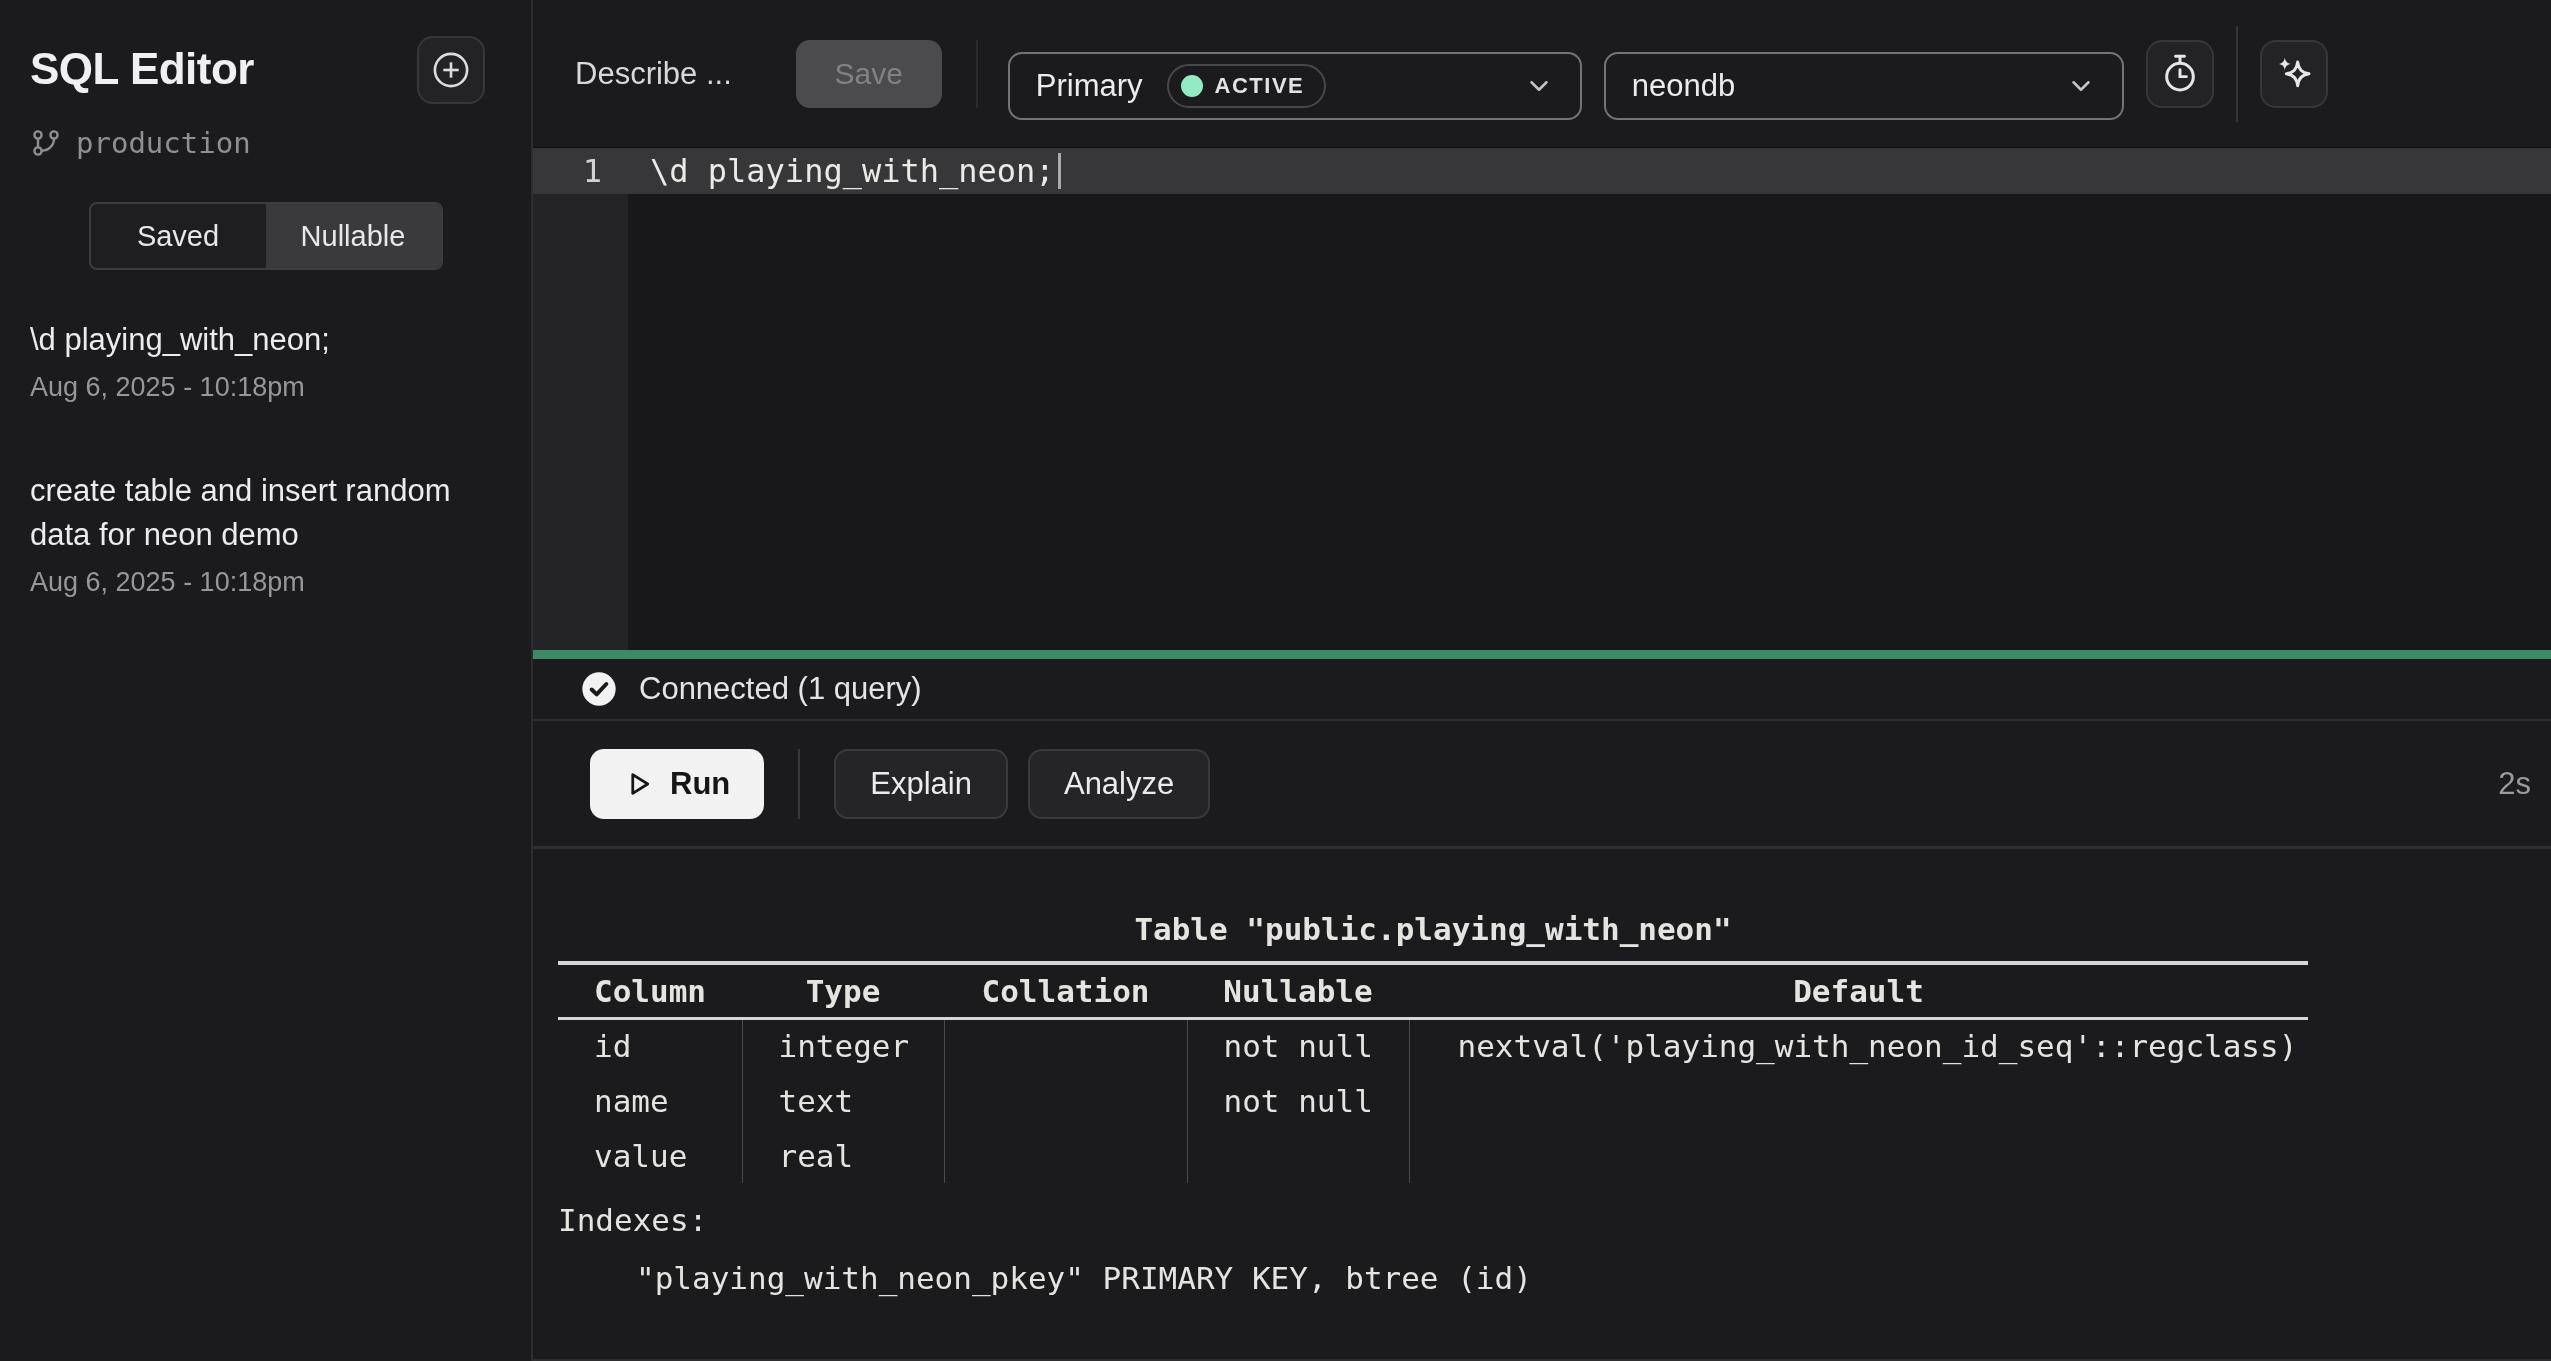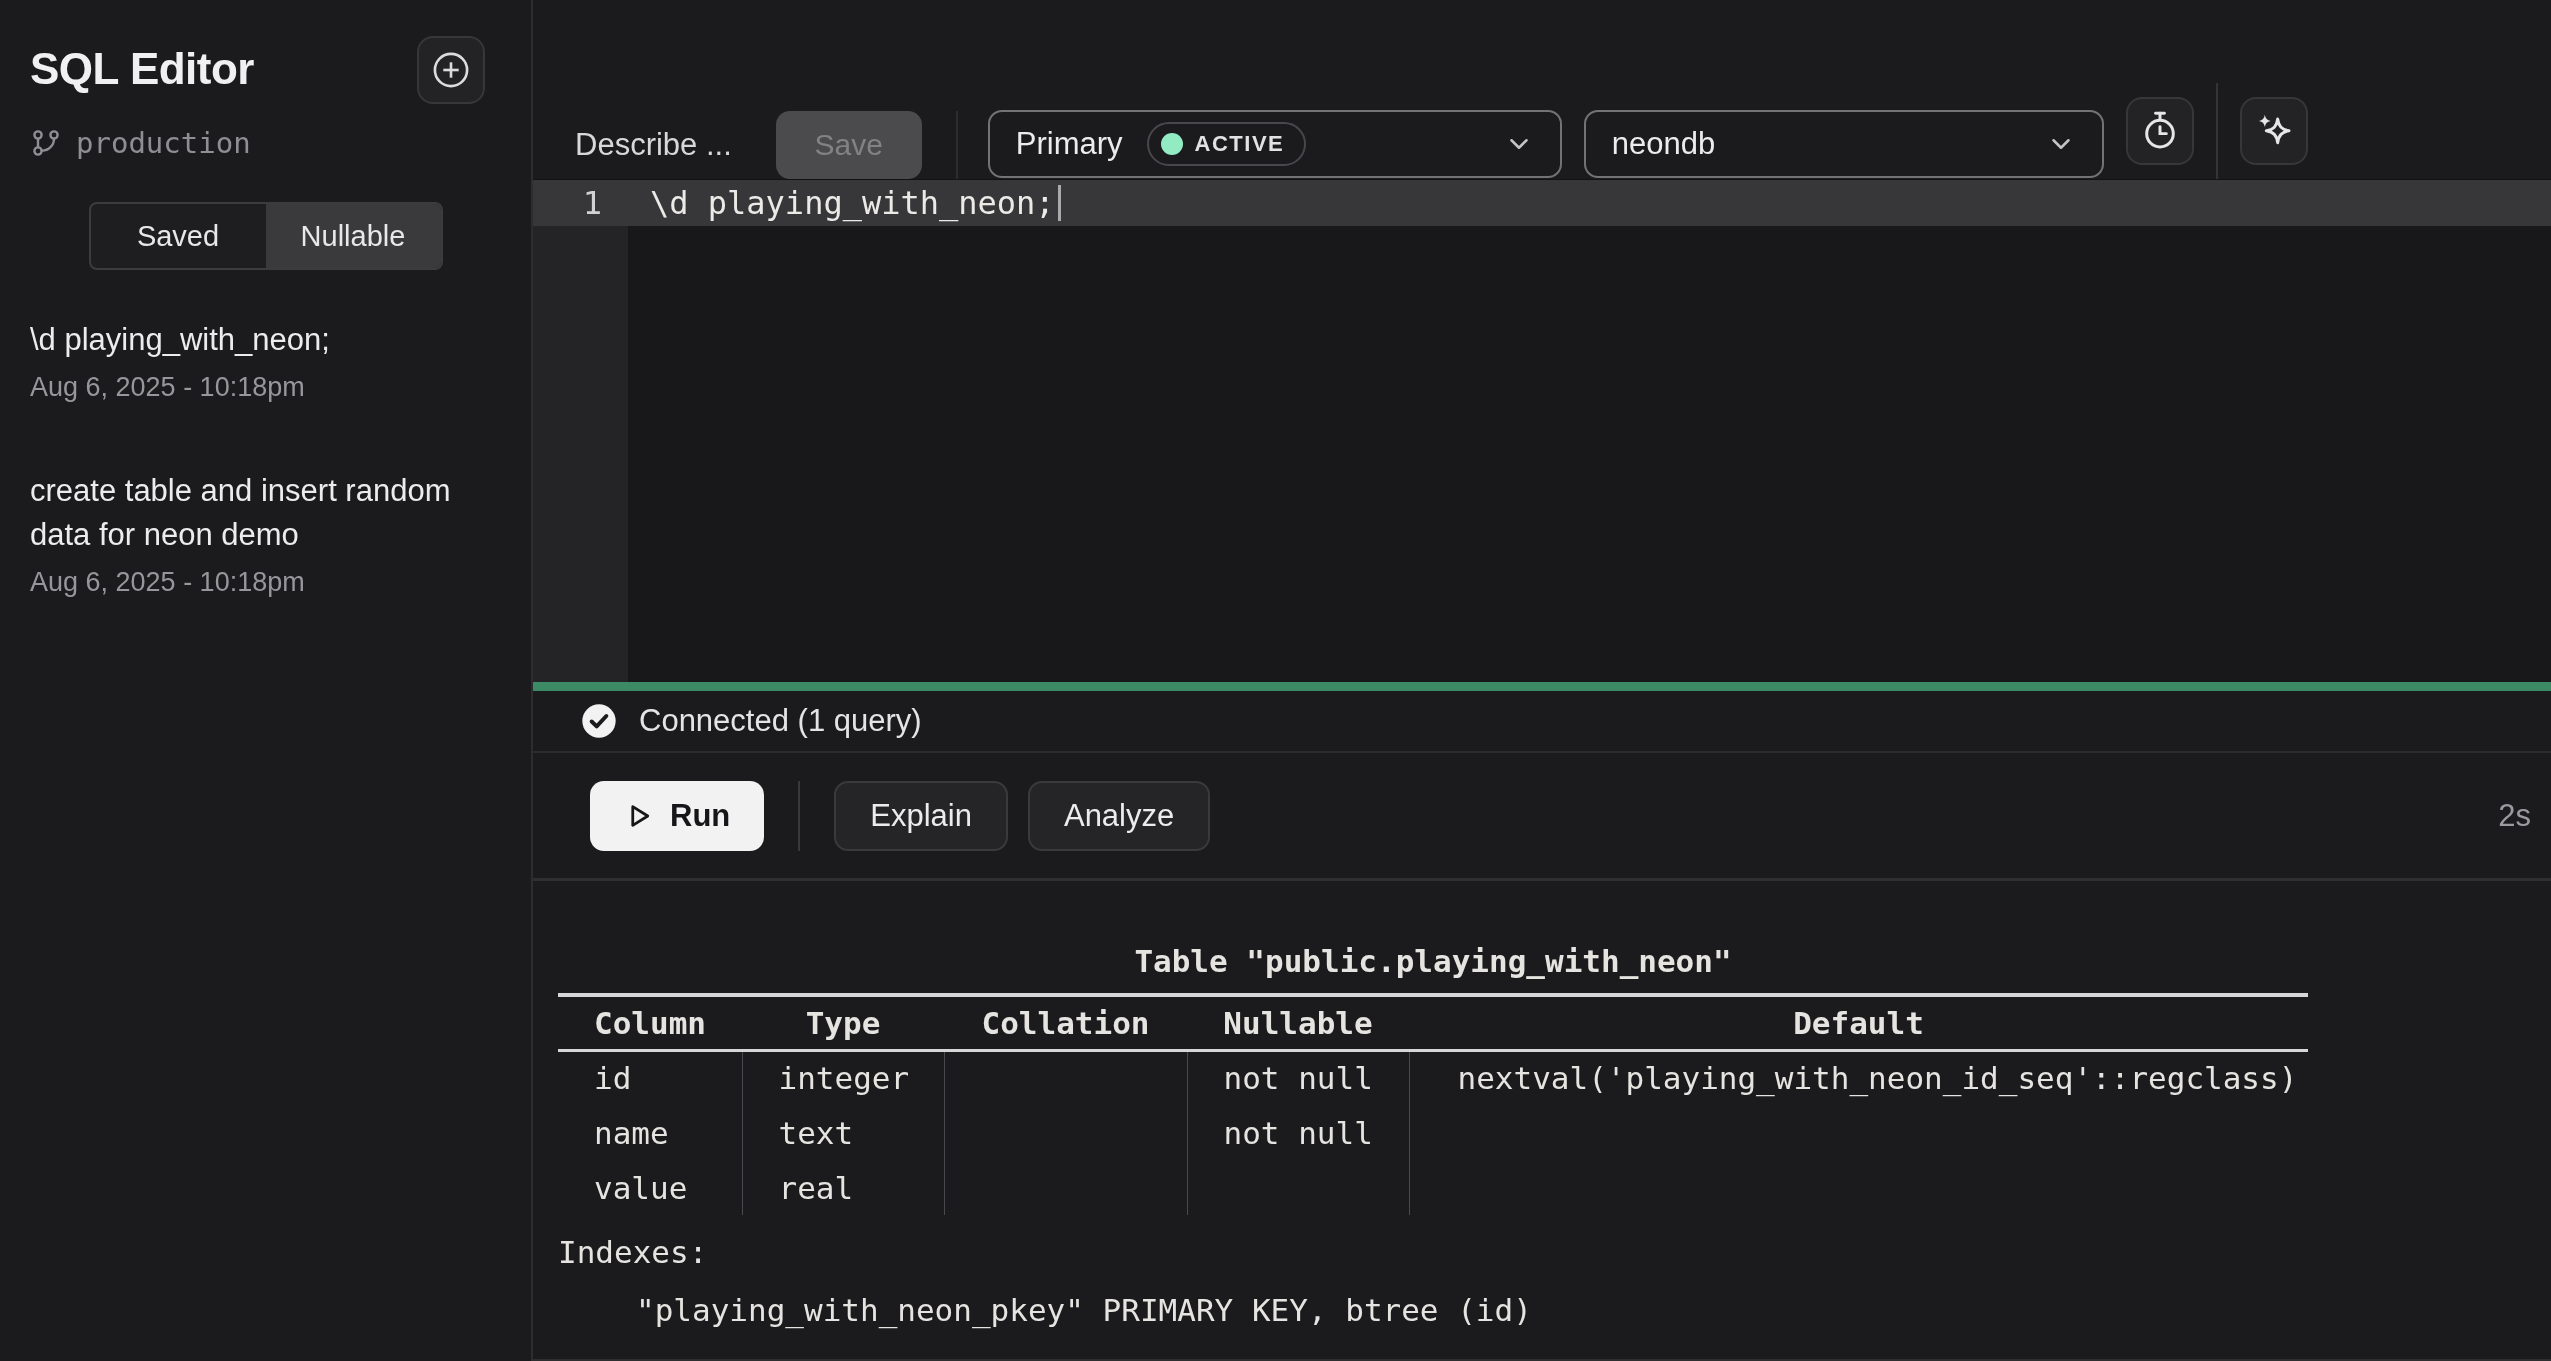--- a/index.html
+++ b/index.html
@@ -49,32 +49,33 @@
   .seg.active { background: #3a3a3d; }
   .history-list { padding: 48px 30px 0 30px; }
   .history-item { margin-bottom: 66px; max-width: 452px; cursor: pointer; }
   .hi-title { font-size: 31px; line-height: 44px; color: #ececee; }
   .hi-date  { font-size: 27px; color: #97979b; margin-top: 10px; }
 
   
   .main { flex: 1; display: flex; flex-direction: column; height: 100%; }
 
   .topbar {
-    height: 180px; flex: none; display: flex; align-items: flex-end;
+    height: 148px; flex: none; display: flex; align-items: center;
     border-bottom: 1px solid #121214;
   }
   .topbar-left {
     display: flex; align-items: center; gap: 44px;
     padding: 0 34px 0 42px; border-right: 2px solid #2c2c2f;
   }
   .query-title { font-size: 31px; color: #d8d8da; white-space: nowrap; }
   .save-btn {
     width: 146px; height: 68px; border: none; border-radius: 14px;
     background: #4b4b4e; color: #828285; font-size: 30px;
     font-family: "Liberation Sans", sans-serif;
+    margin-left: 20px;
   }
   .topbar-right { display: flex; align-items: center; gap: 22px; padding-left: 30px; flex: 1; }
   .select {
     height: 68px; border: 2px solid #737373; border-radius: 14px;
     background: transparent; cursor: pointer;
     display: flex; align-items: center; gap: 24px; padding: 0 26px;
     color: #ececee; font-size: 31px; font-family: "Liberation Sans", sans-serif;
     text-align: left;
     margin-top: 25px;
   }

